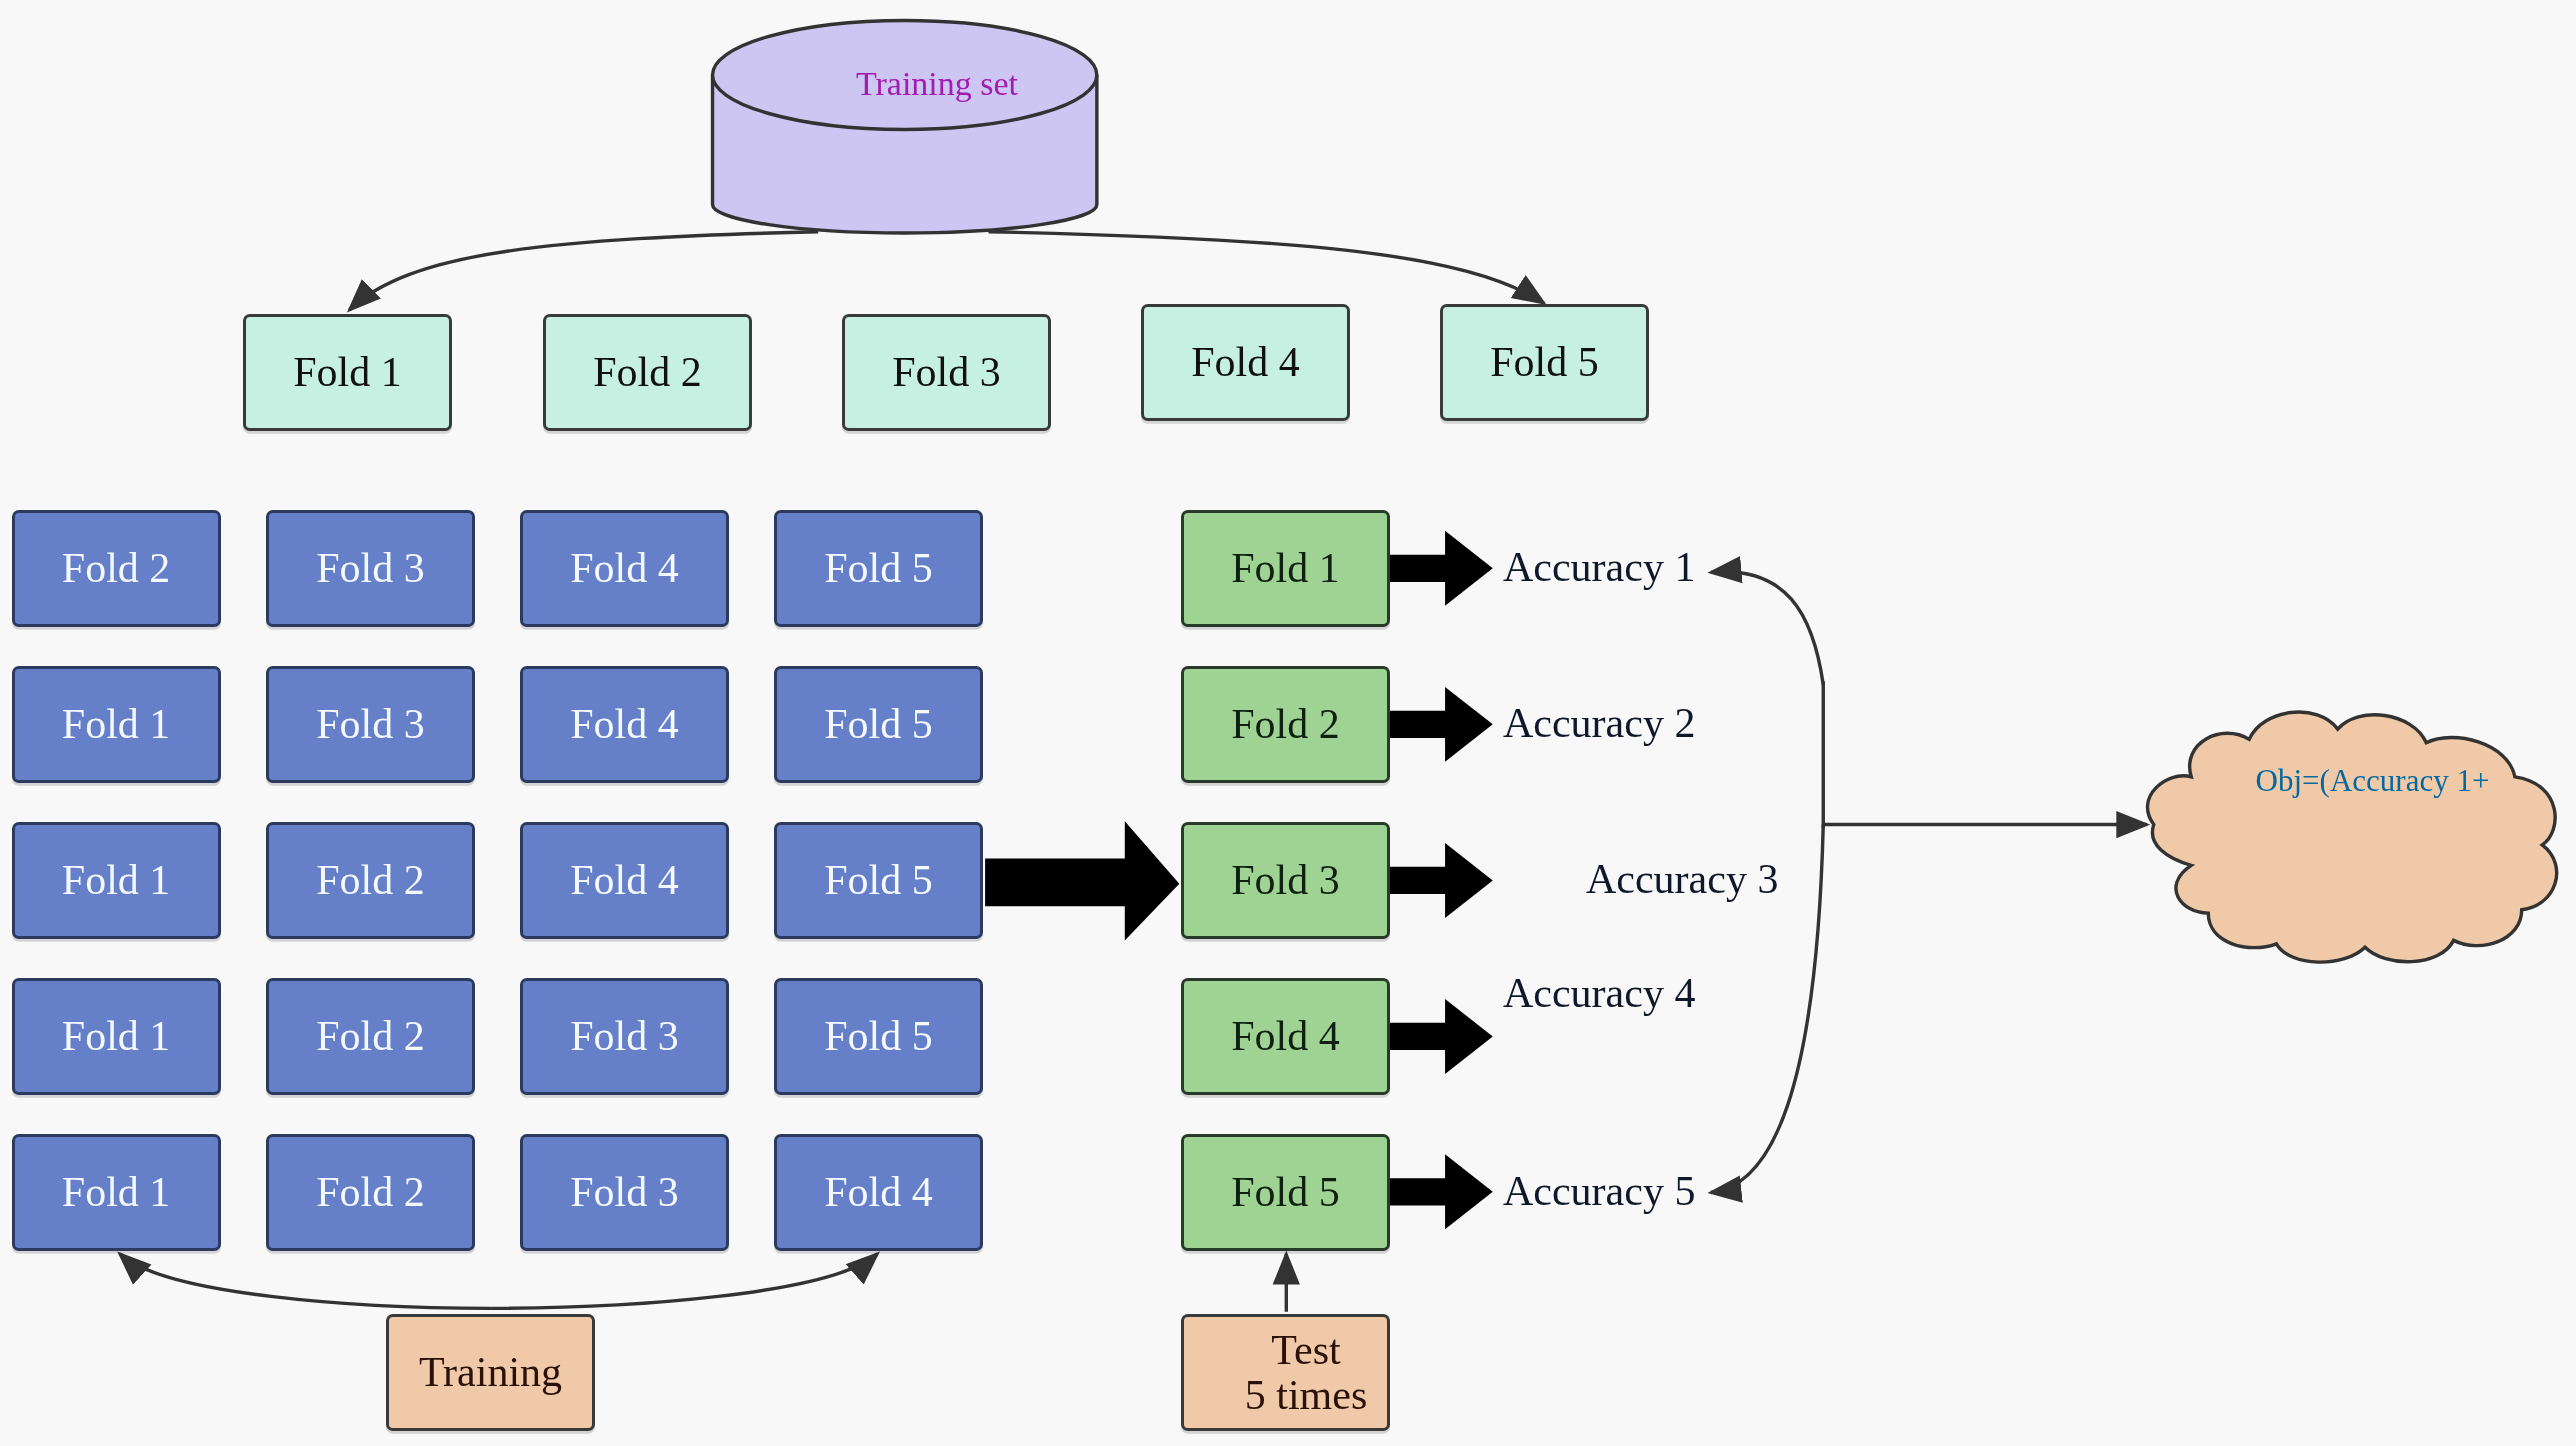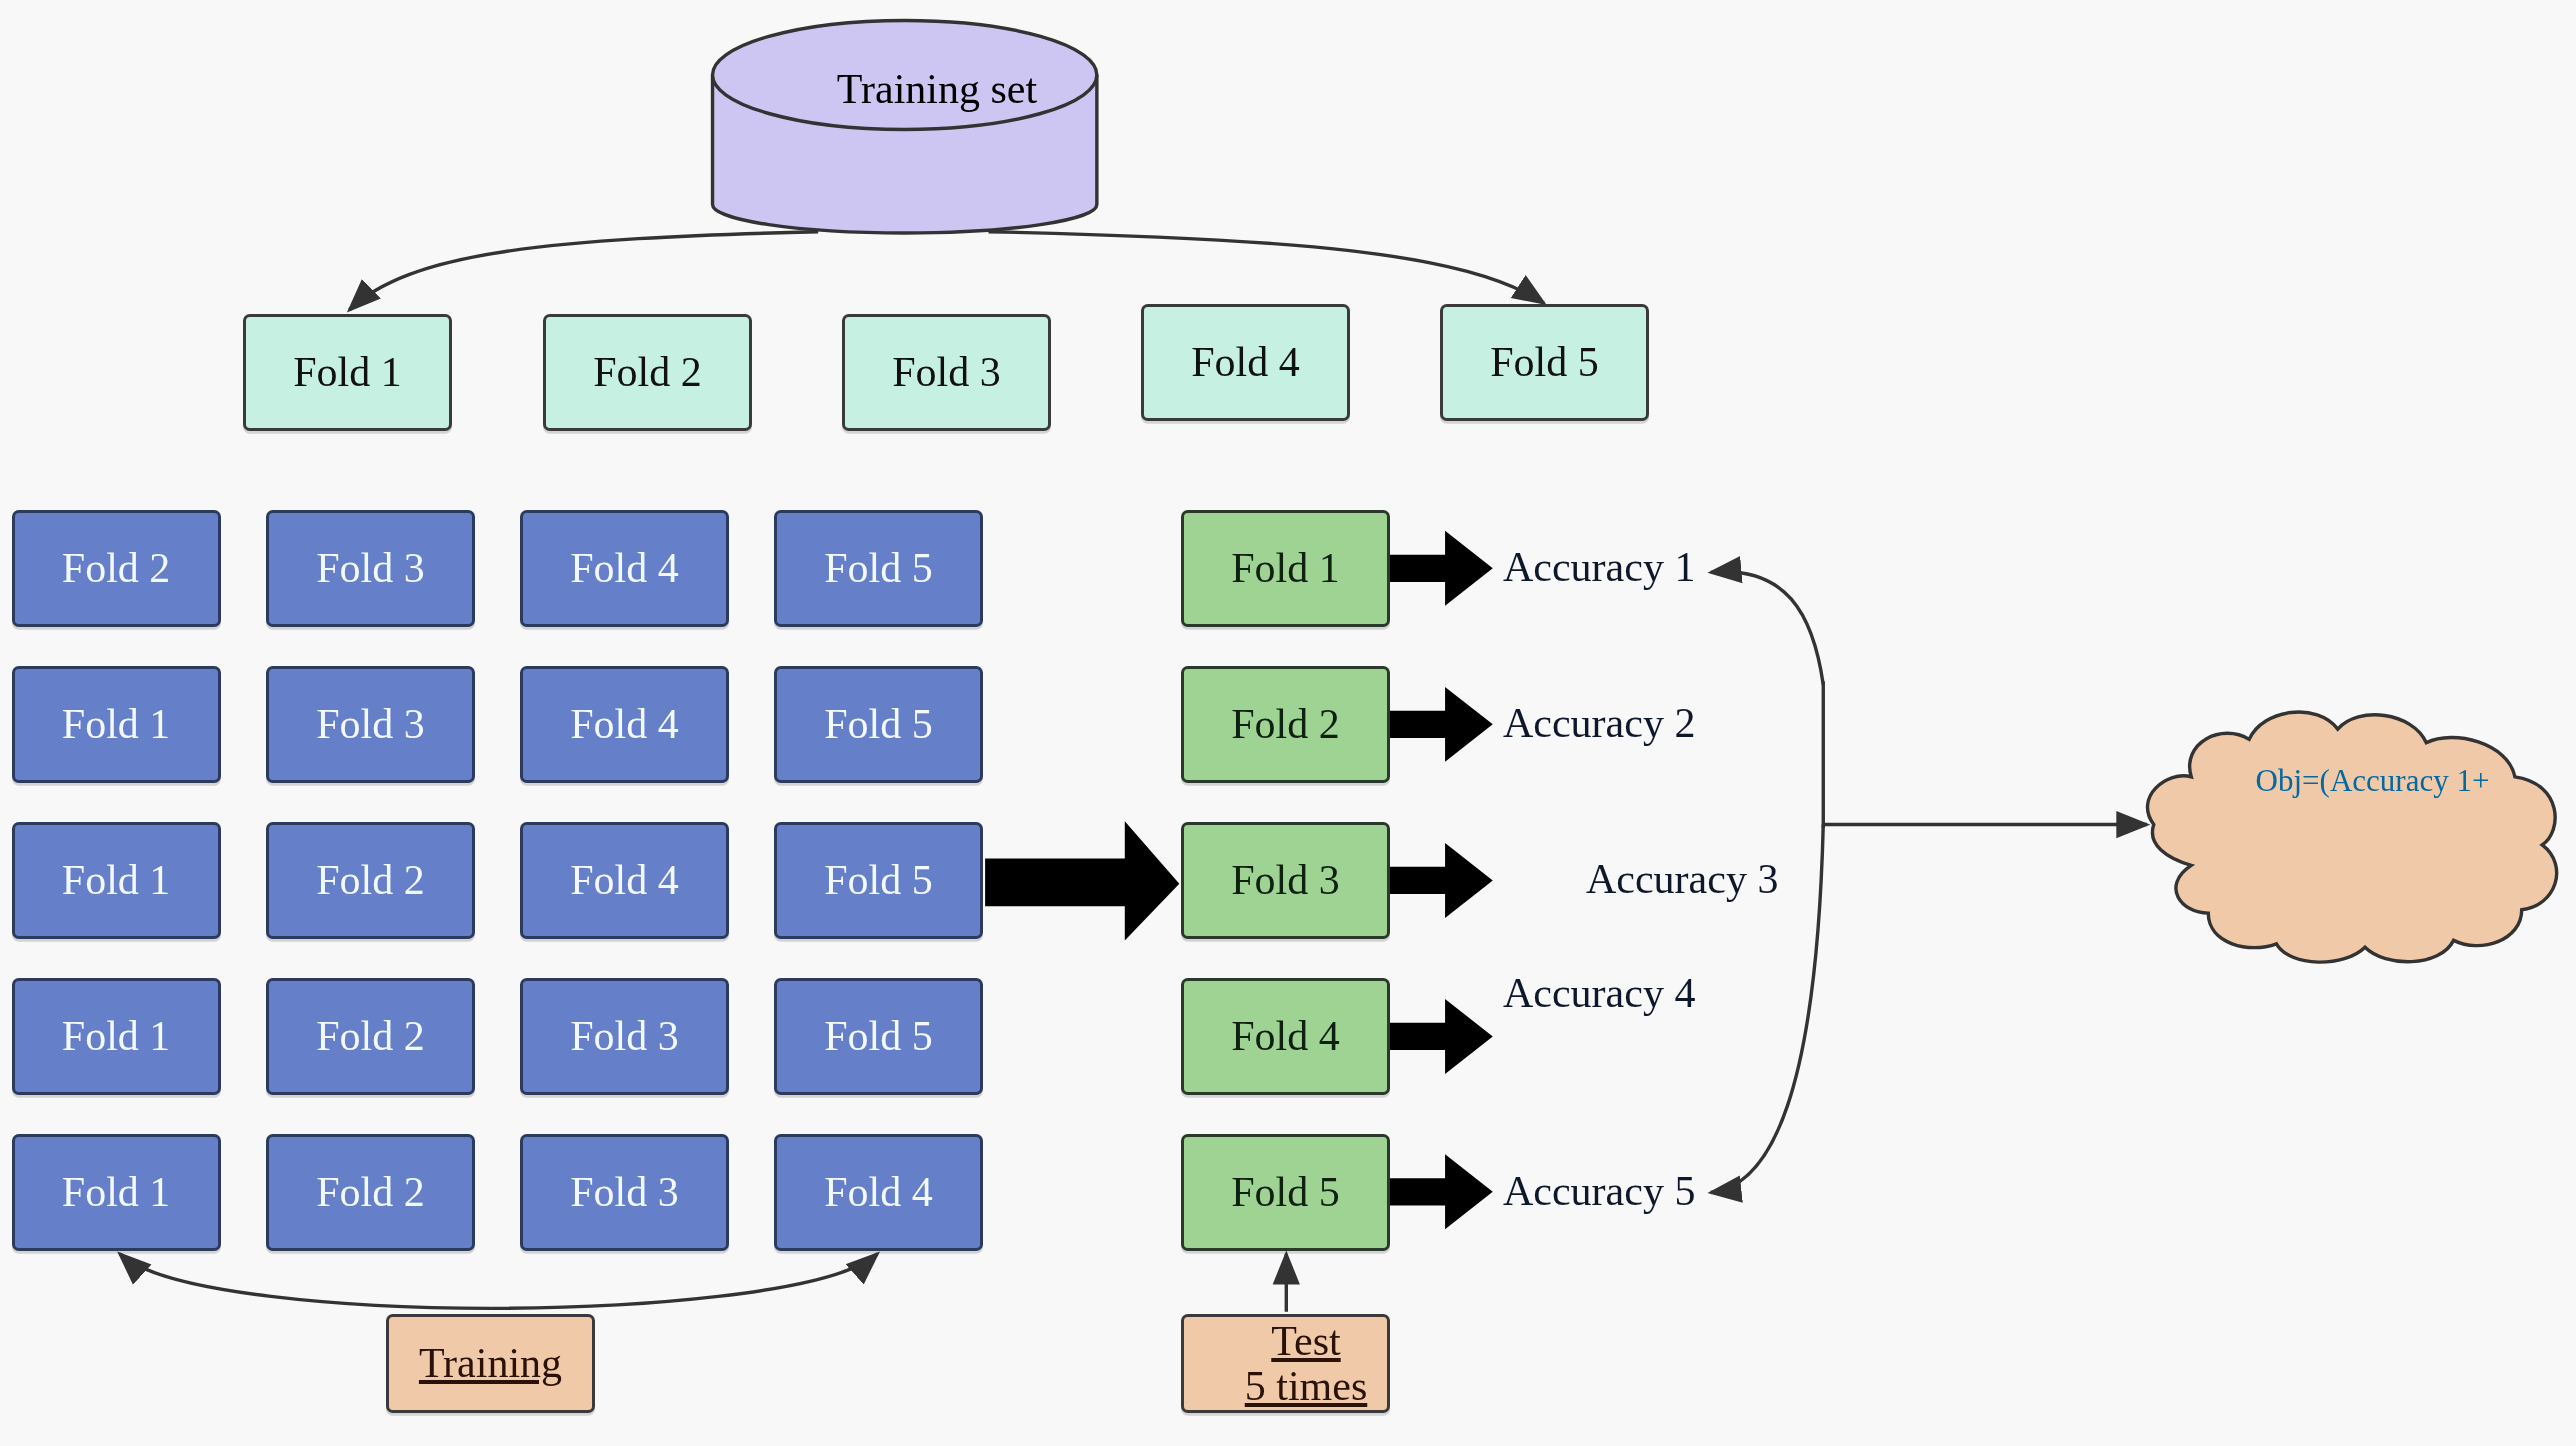--- a/index.html
+++ b/index.html
@@ -4,23 +4,23 @@
 <style>
   html, body { margin: 0; padding: 0; background: #f8f8f8; }
   body { width: 2576px; height: 1446px; position: relative; overflow: hidden; font-family: "Liberation Serif", "DejaVu Serif", serif; }
   #diagram { position: absolute; left: 0; top: 0; width: 2576px; height: 1446px; }
   .box { position: absolute; box-sizing: border-box; border: 3.4px solid #3a3a3a; border-radius: 6.8px;
          display: flex; align-items: center; justify-content: center; text-align: center;
          font-size: 42px; line-height: 1.05; box-shadow: 0 2.7px 0 rgba(0,0,0,0.15); }
   .top-fold { background: #c5f0e2; color: #111; width: 209px; height: 117px; }
   .train-fold { background: #6580c9; color: #f4f8ff; width: 209px; height: 117px; border-color: #2c3a5e; }
   .test-fold { background: #9fd394; color: #102010; width: 209px; height: 117px; border-color: #2a3a2a; }
-  .label-box { background: #f0c9a8; color: #2a1208; width: 209px; height: 99px; text-decoration: underline; }
+  .label-box { background: #f0c9a8; color: #2a1208; width: 209px; height: 117px; }
   .acc-label { position: absolute; font-size: 42px; color: #0f172a; white-space: nowrap; line-height: 1; }
-  .cyl-label { position: absolute; left: 712px; top: 65px; width: 450px; text-align: center; font-size: 42px; color: #000000; }
+  .cyl-label { position: absolute; left: 712px; top: 65px; width: 450px; text-align: center; font-size: 34px; color: #a21caf; }
   .cloud-text { position: absolute; left: 2168px; top: 760px; width: 409px; text-align: center; font-size: 31px; line-height: 41px; color: #0369a1; }
 </style>
 </head>
 <body>
 
 <svg id="diagram" viewBox="0 0 3779 2122" xmlns="http://www.w3.org/2000/svg">
   <defs>
     <marker id="ah" markerWidth="10" markerHeight="10" refX="9" refY="5" orient="auto" markerUnits="strokeWidth">
       <path d="M0,1 L10,5 L0,9 z" fill="#333"></path>
     </marker>

